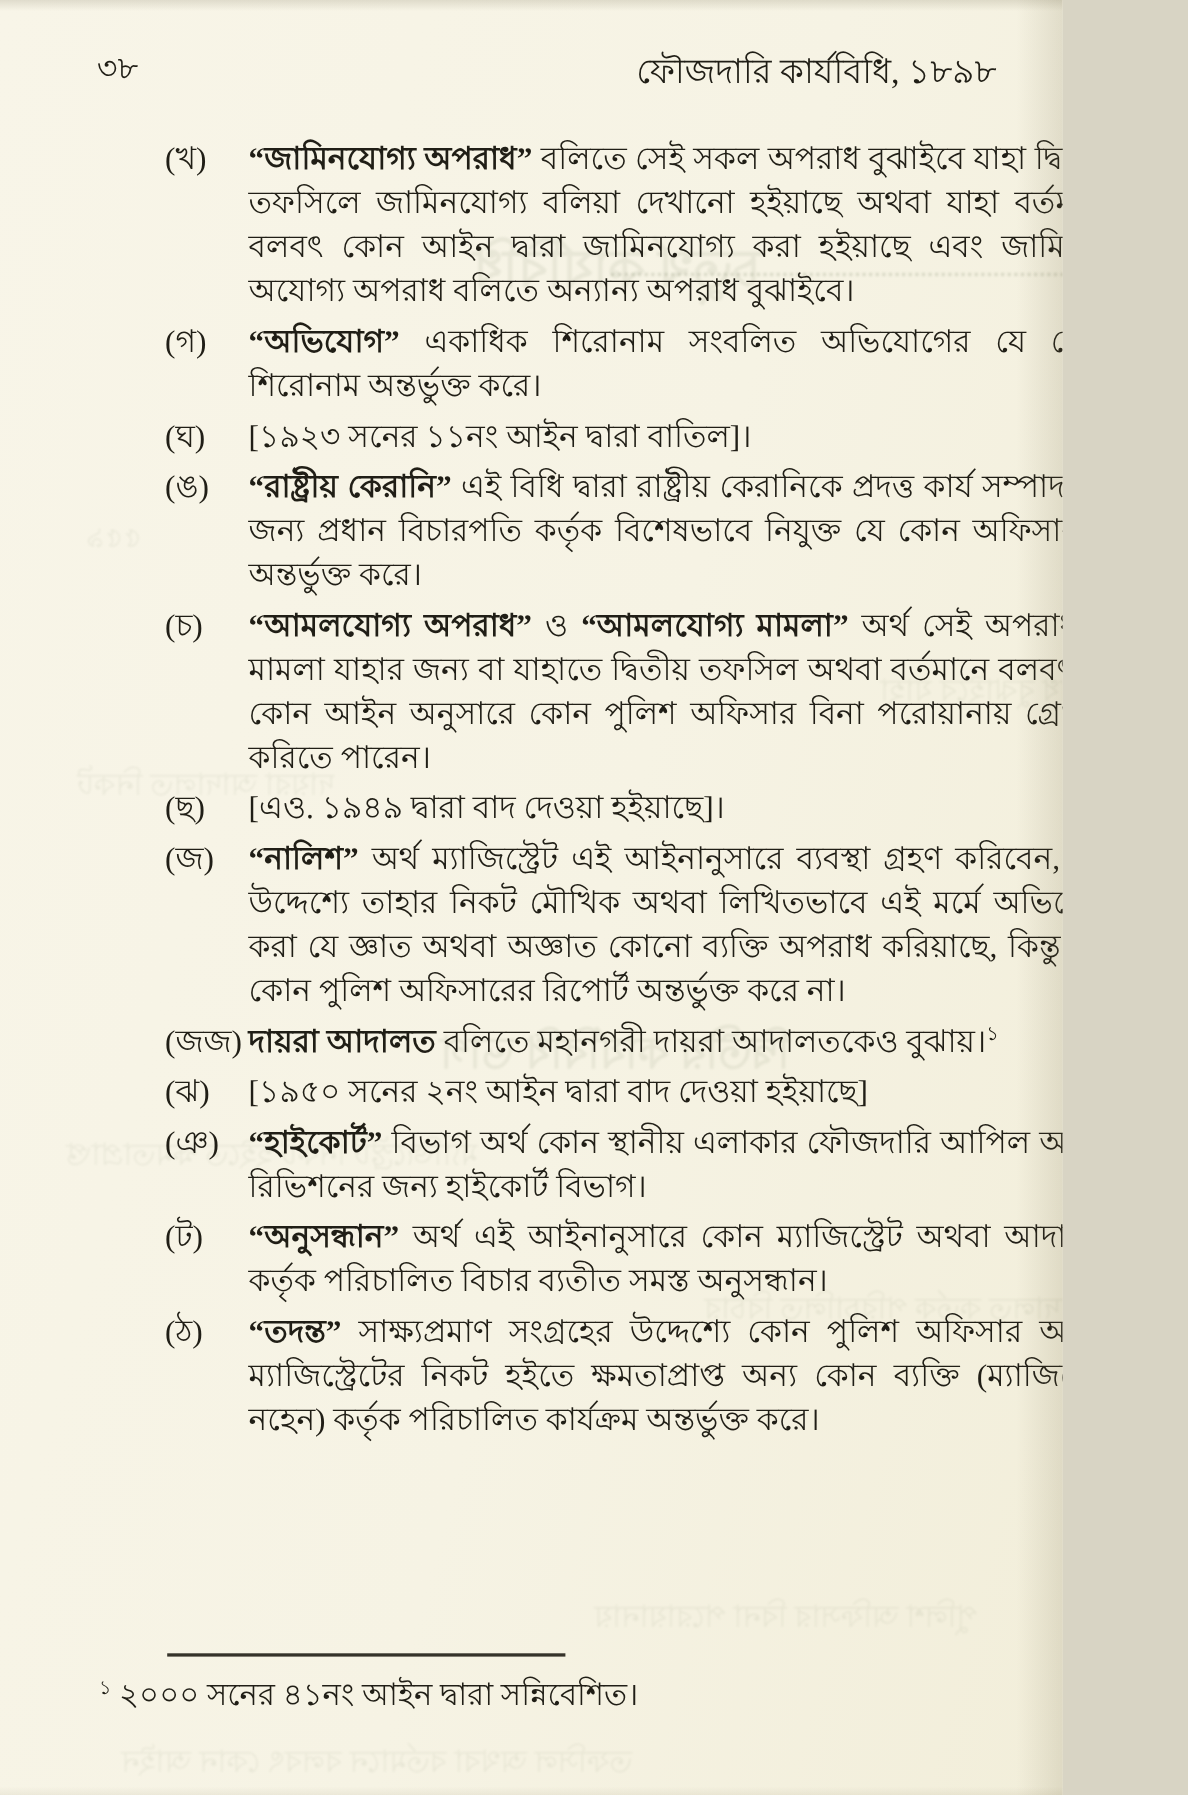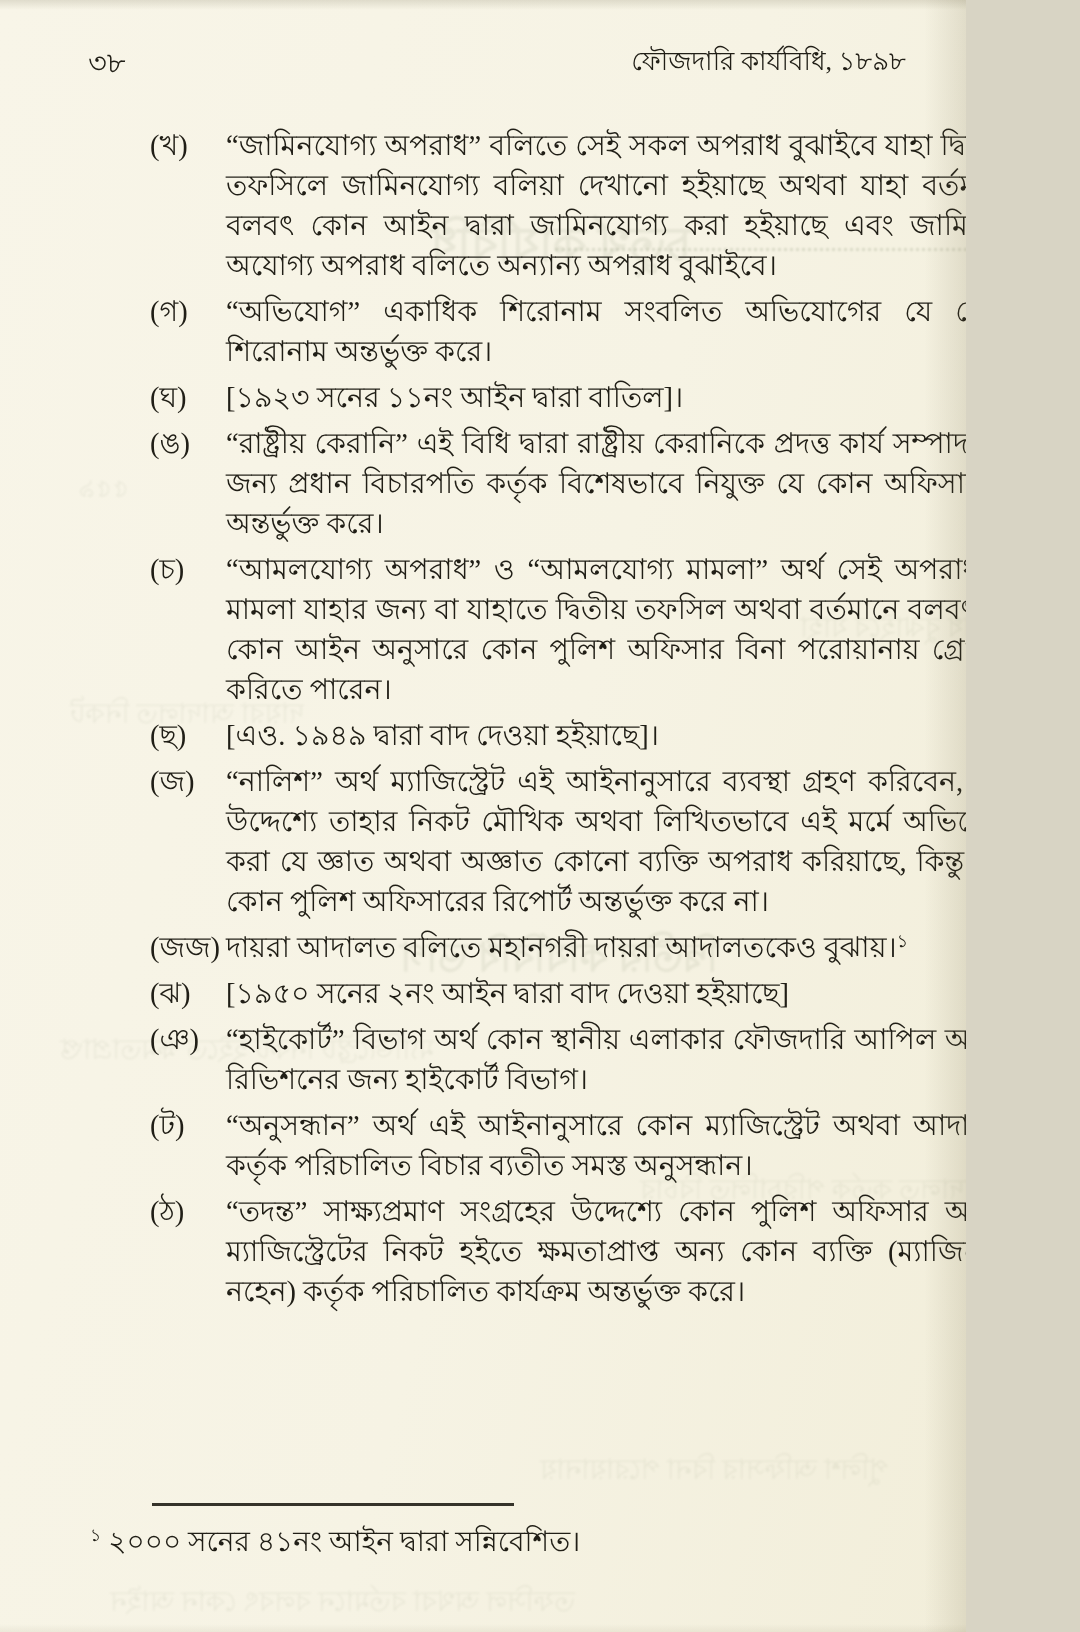--- a/index.html
+++ b/index.html
@@ -18,30 +18,30 @@
   .edge-right{position:absolute;top:0;right:0;bottom:0;width:42px;
     background:linear-gradient(to right,rgba(110,100,65,0),rgba(110,100,65,.15));pointer-events:none;}
   .edge-bottom{position:absolute;bottom:0;left:0;right:0;height:8px;
     background:linear-gradient(to top,rgba(110,100,65,.08),rgba(110,100,65,0));pointer-events:none;}
 
   .page-header{
     position:absolute;top:46px;left:88px;right:60px;
     display:flex;justify-content:space-between;align-items:flex-start;
   }
   .page-num{font-size:29px;line-height:1.2;}
-  .header-title{font-size:26px;line-height:1.2;}
+  .header-title{font-size:31px;line-height:1.2;}
 
   .content{
     position:absolute;top:126px;left:150px;width:862px;
     font-size:28.5px;line-height:40px;
   }
   .clause{display:flex;margin:0 0 6px 0;}
   .c-label{flex:0 0 76px;white-space:nowrap;}
   .c-text{flex:1;margin:0;text-align:justify;}
-  .c-text b{font-weight:normal;}
+  .c-text b{font-weight:bold;}
   sup{font-size:0.62em;vertical-align:super;line-height:0;}
 
   .footnote-rule{
     position:absolute;left:152px;top:1503px;width:362px;height:3px;
     background:#35332a;
   }
   .footnote{
     position:absolute;left:90px;top:1524px;font-size:28px;line-height:1.3;
   }
 

